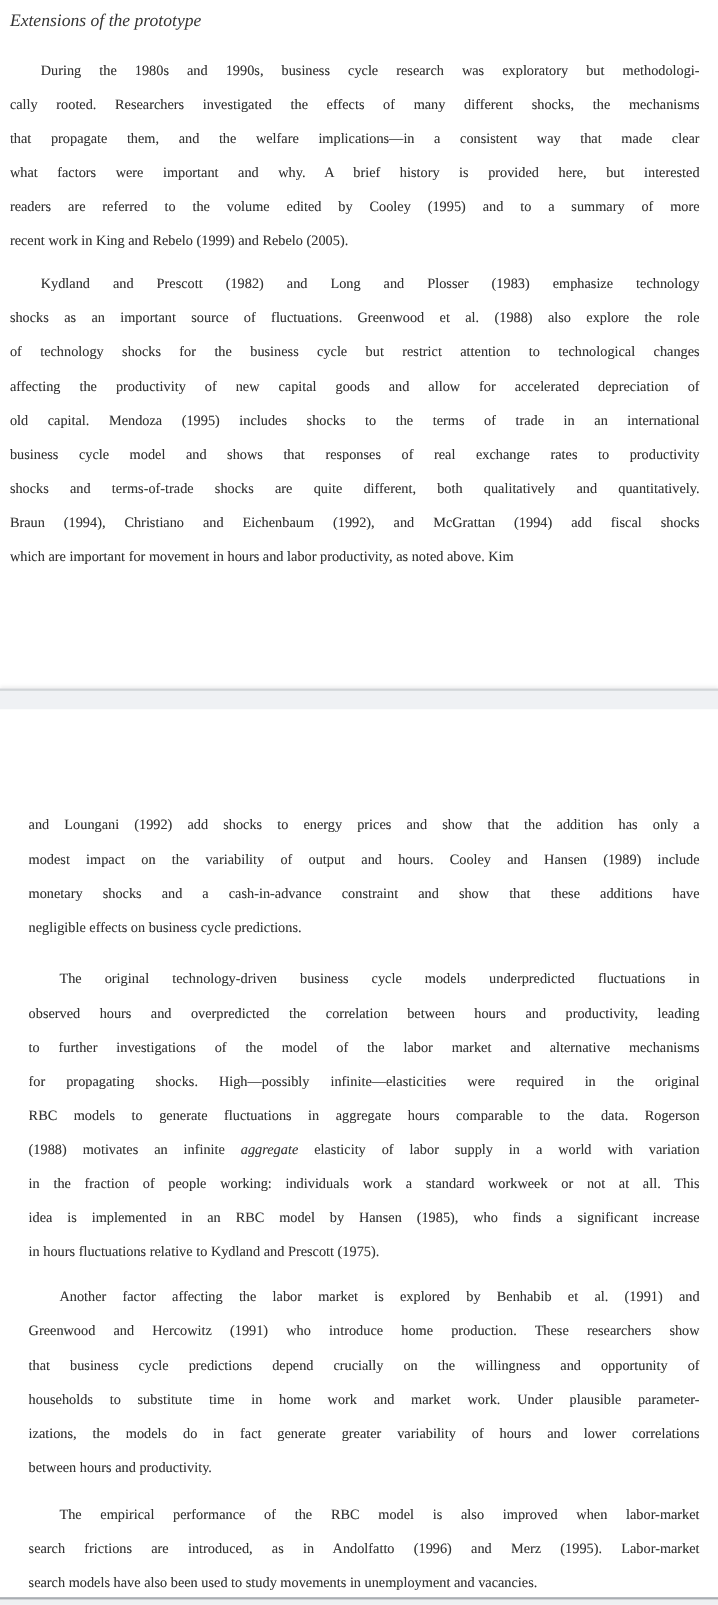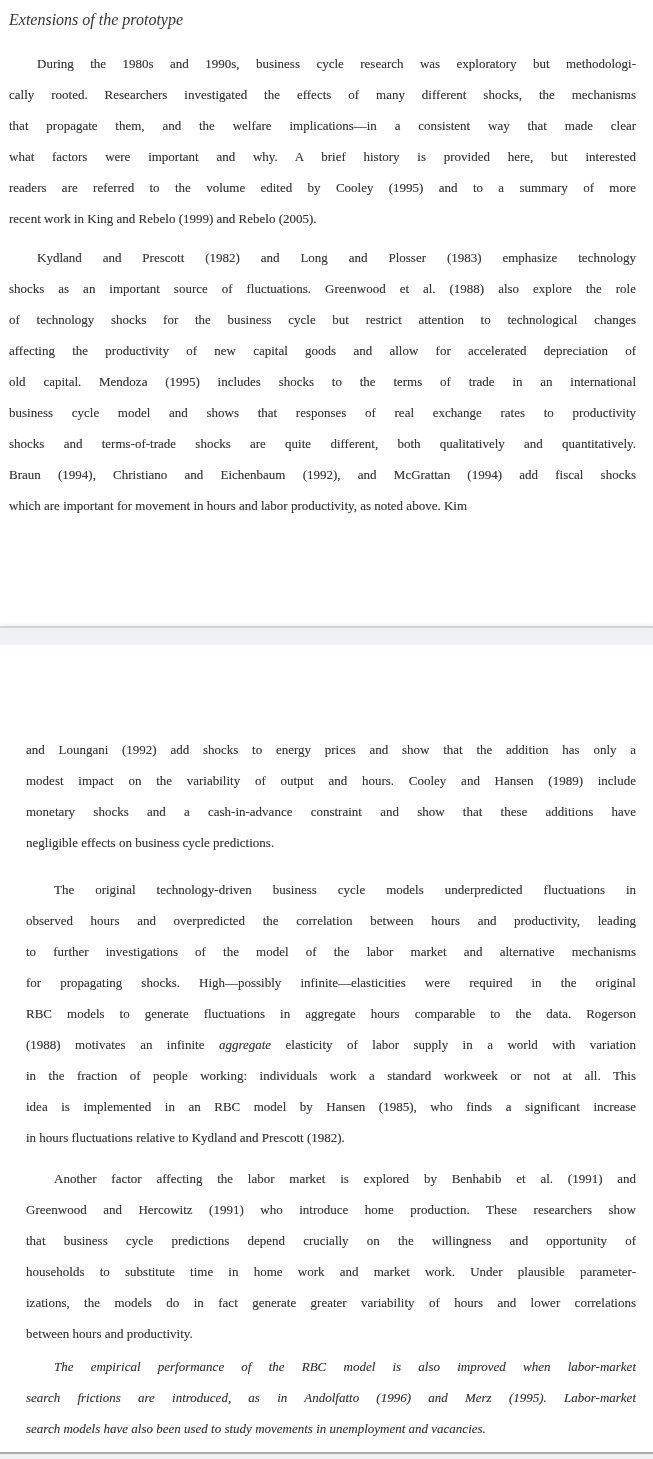--- a/index.html
+++ b/index.html
@@ -17,21 +17,21 @@
   .heading {
     margin: 0; font-style: italic; font-weight: normal;
     font-size: 16px; line-height: 31px; color: #343434;
   }
 
   .para { margin: 0; }
   .p11 { margin-top: 13px; }
   .p12 { margin-top: 8px; }
   .p22 { margin-top: 16px; }
   .p23 { margin-top: 10px; }
-  .p24 { margin-top: 2px; font-style: italic; }
+  .p24 { margin-top: 12px; }
 
   .ln {
     font-size: 13px; line-height: 31px; height: 31px; overflow: hidden;
     color: #343434;
     text-align: justify;
     text-align-last: justify;
     text-shadow: 0 0 0.5px rgba(60,60,60,0.4);
   }
   .ln.ind { text-indent: 28px; }
   .ln.last { text-align-last: left; }
@@ -92,21 +92,21 @@
 
     <div class="para p22">
       <div class="ln ind">The original technology-driven business cycle models underpredicted fluctuations in</div>
       <div class="ln">observed hours and overpredicted the correlation between hours and productivity, leading</div>
       <div class="ln">to further investigations of the model of the labor market and alternative mechanisms</div>
       <div class="ln">for propagating shocks.  High—possibly infinite—elasticities were required in the original</div>
       <div class="ln">RBC models to generate fluctuations in aggregate hours comparable to the data.  Rogerson</div>
       <div class="ln"><span>(1988) motivates an infinite </span><em>aggregate</em><span> elasticity of labor supply in a world with variation</span></div>
       <div class="ln">in the fraction of people working: individuals work a standard workweek or not at all.  This</div>
       <div class="ln">idea is implemented in an RBC model by Hansen (1985), who finds a significant increase</div>
-      <div class="ln last">in hours fluctuations relative to Kydland and Prescott (1982).</div>
+      <div class="ln last">in hours fluctuations relative to Kydland and Prescott (1975).</div>
     </div>
 
     <div class="para p23">
       <div class="ln ind">Another factor affecting the labor market is explored by Benhabib et al. (1991) and</div>
       <div class="ln">Greenwood and Hercowitz (1991) who introduce home production.  These researchers show</div>
       <div class="ln">that business cycle predictions depend crucially on the willingness and opportunity of</div>
       <div class="ln">households to substitute time in home work and market work.  Under plausible parameter-</div>
       <div class="ln">izations, the models do in fact generate greater variability of hours and lower correlations</div>
       <div class="ln last">between hours and productivity.</div>
     </div>

